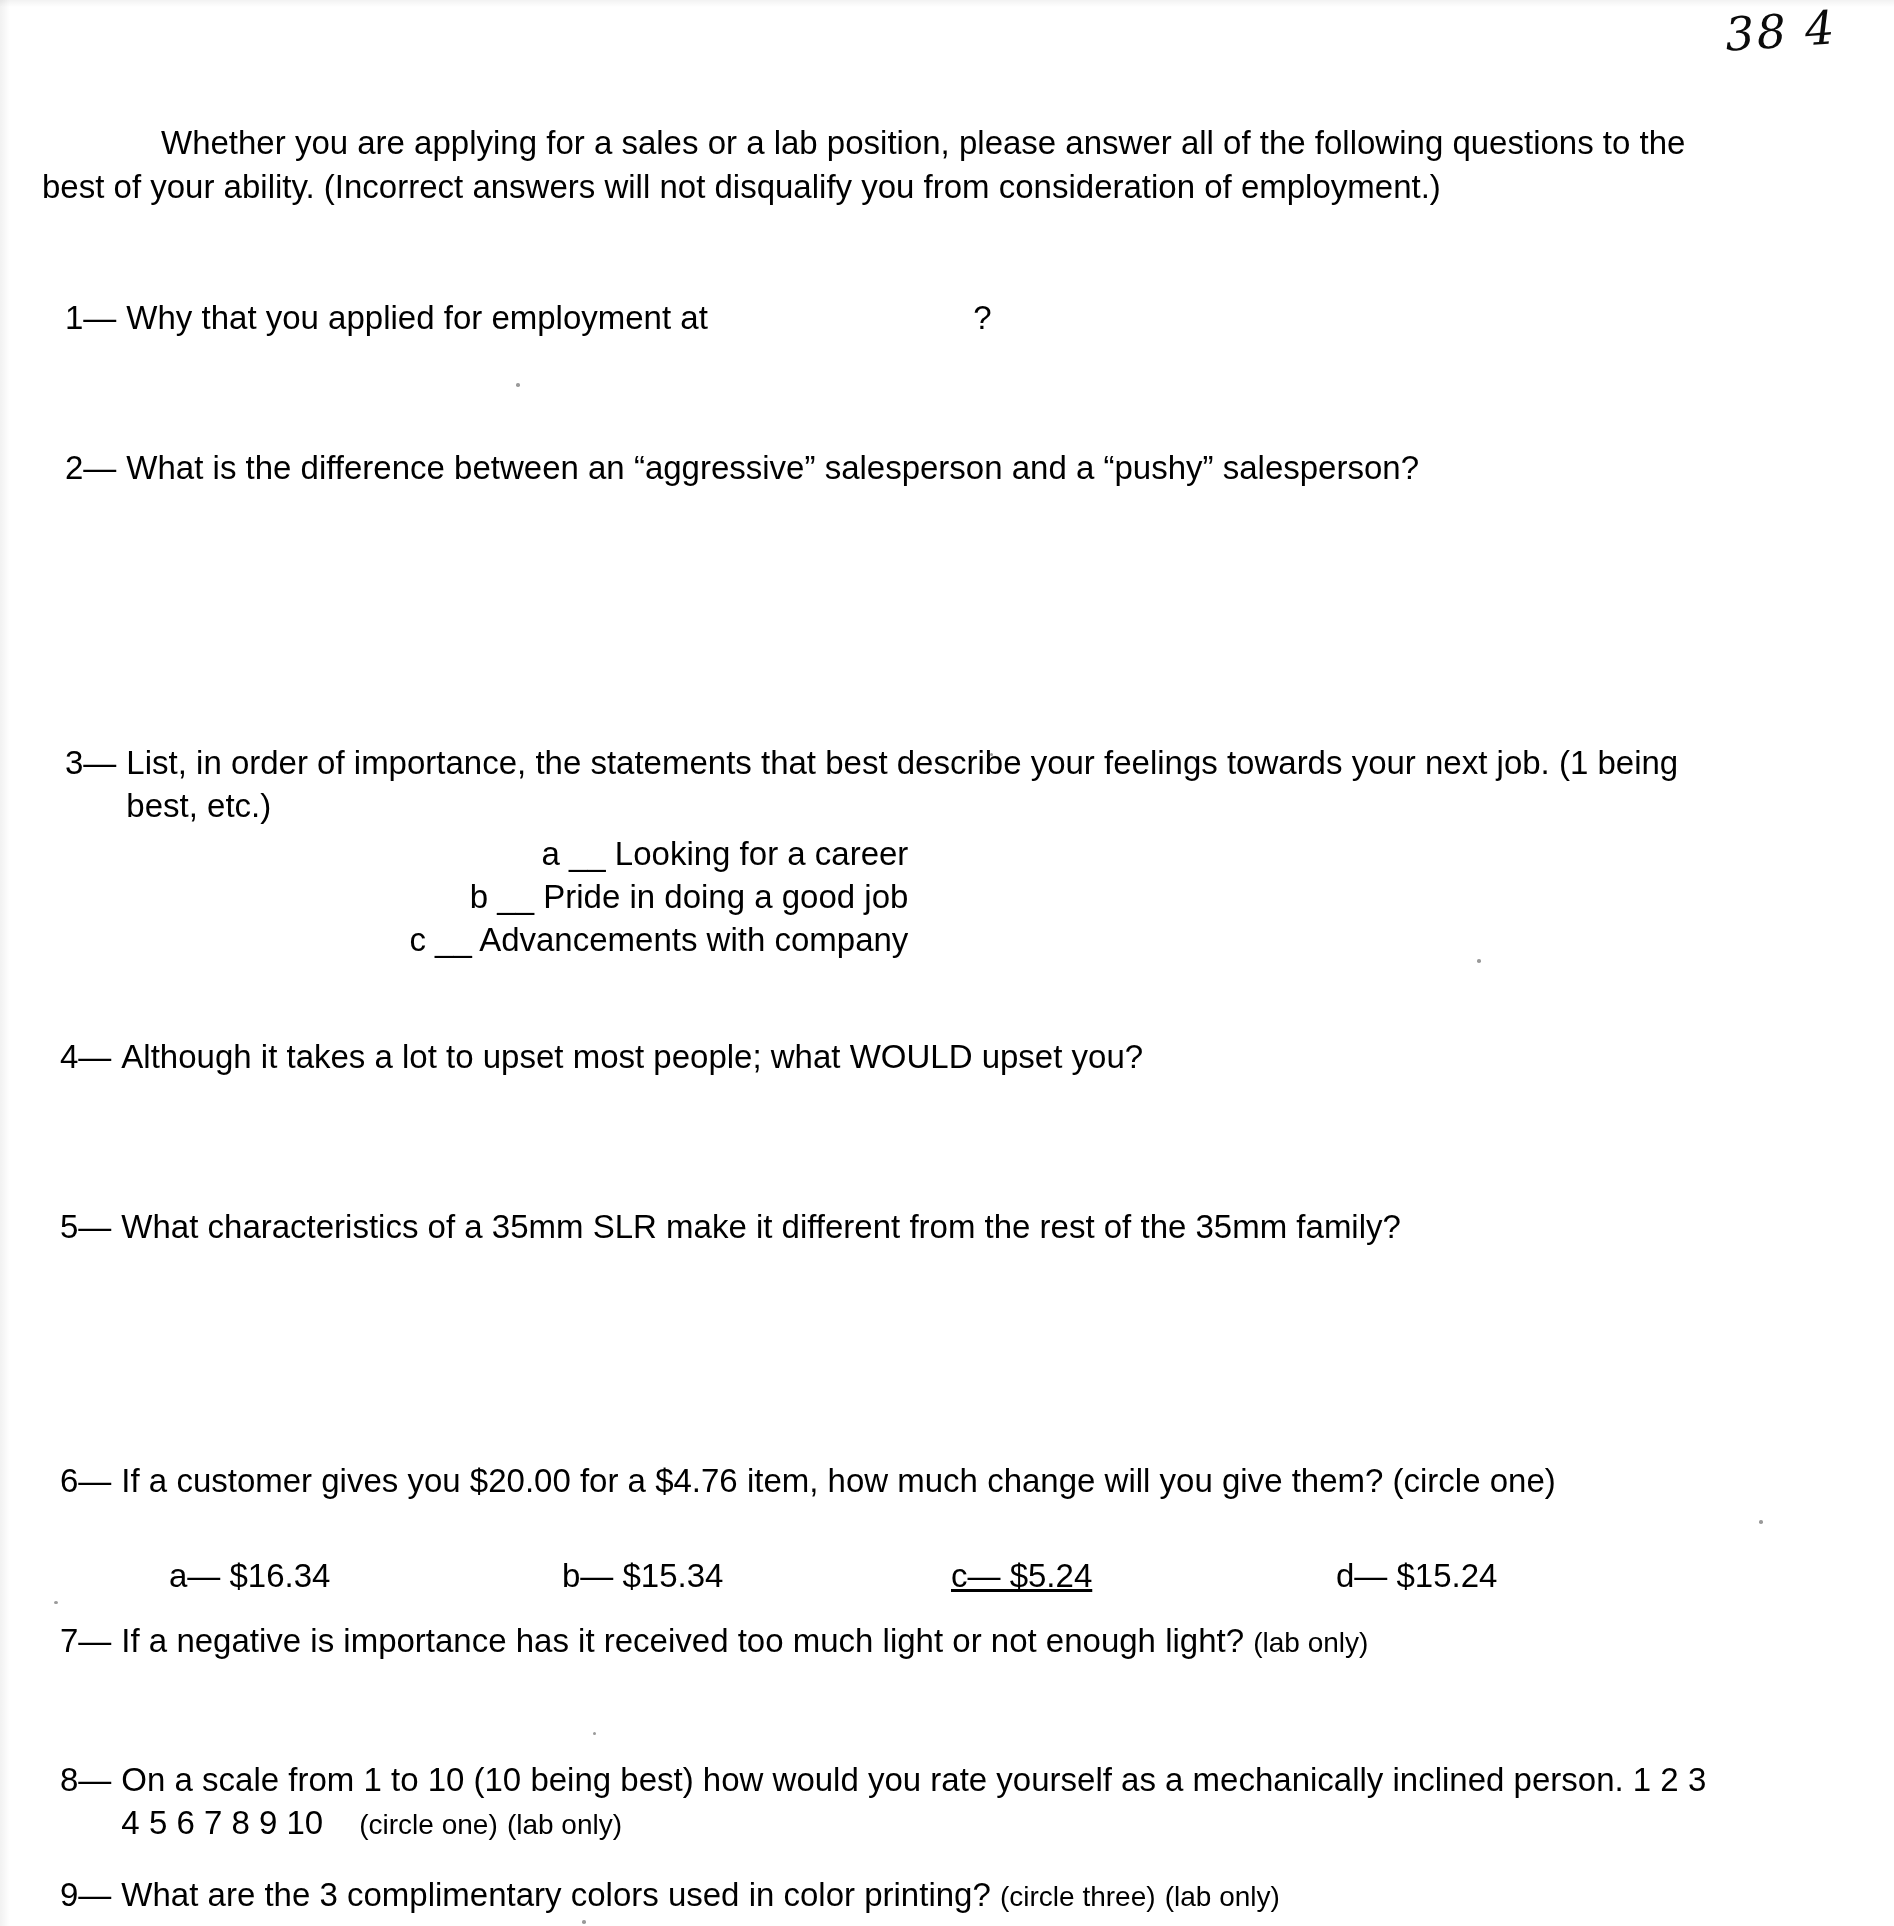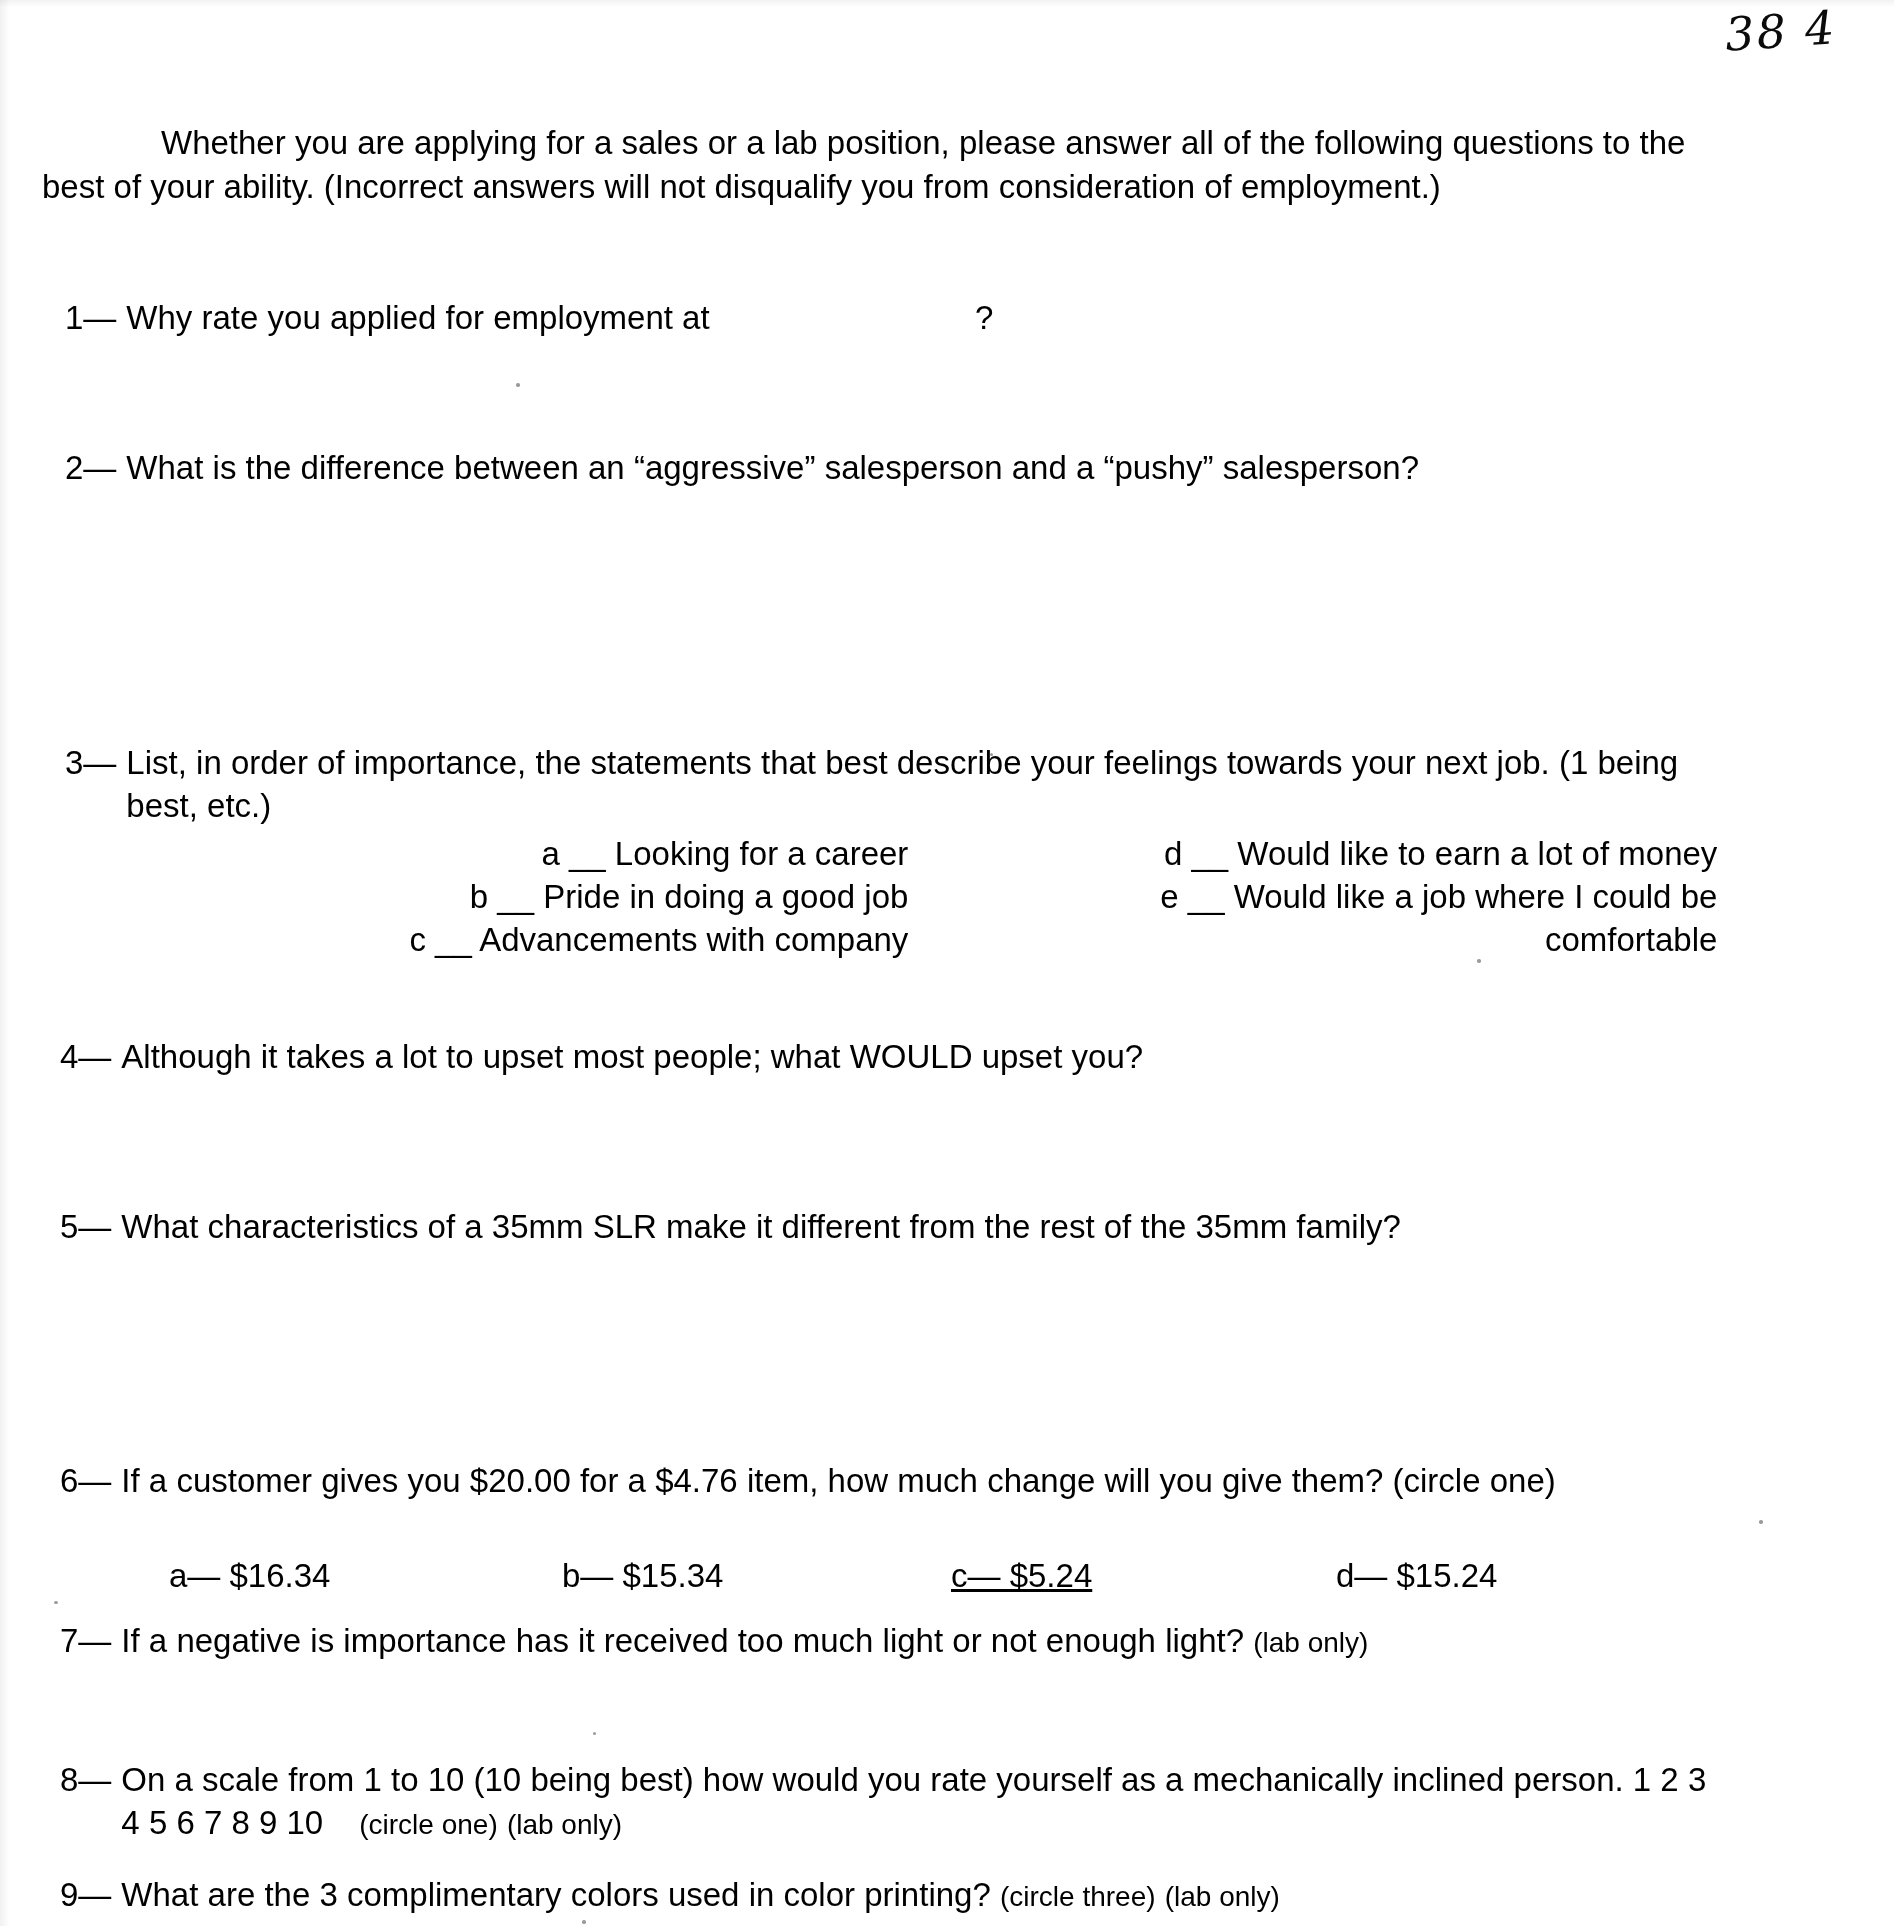--- a/index.html
+++ b/index.html
@@ -145,46 +145,41 @@
   <div class="speck" style="left:593px; top:1732px; width:3.1px; height:3.1px;"></div>
   <div class="speck" style="left:582px; top:1920px; width:3.5px; height:3.5px;"></div>
 
   <div class="content">
 
     <div class="intro">Whether you are applying for a sales or a lab position, please answer all of the following questions to the best of your ability. (Incorrect answers will not disqualify you from consideration of employment.)</div>
 
     <div class="q q1">
       <span class="q-num">1—</span>
       <span class="q-body">
-        <span>Why rate you applied for employment at</span>
+        <span>Why that you applied for employment at</span>
         <span style="display:inline-block; width:247px;"></span>
         <span>?</span>
       </span>
     </div>
 
     <div class="q q2">
       <span class="q-num">2—</span>
       <span class="q-body">What is the difference between an “aggressive” salesperson and a “pushy” salesperson?</span>
     </div>
 
     <div class="q q3">
       <span class="q-num">3—</span>
       <span class="q-body">
         <span>List, in order of importance, the statements that best describe your feelings towards your next job.  (1 being best, etc.)</span>
         <span class="sub-grid">
           <span class="sub-col left">
             <div class="sub-row">a __ Looking for a career</div>
             <div class="sub-row">b __ Pride in doing a good job</div>
             <div class="sub-row">c __ Advancements with company</div>
           </span>
-          <span class="sub-col right">
-            <div class="sub-row">d __ Would like to earn a lot of money</div>
-            <div class="sub-row">e __ Would like a job where I could be</div>
-            <div class="sub-cont">comfortable</div>
-          </span>
         </span>
       </span>
     </div>
 
     <div class="q q4">
       <span class="q-num">4—</span>
       <span class="q-body">Although it takes a lot to upset most people; what WOULD upset you?</span>
     </div>
 
     <div class="q q5">

